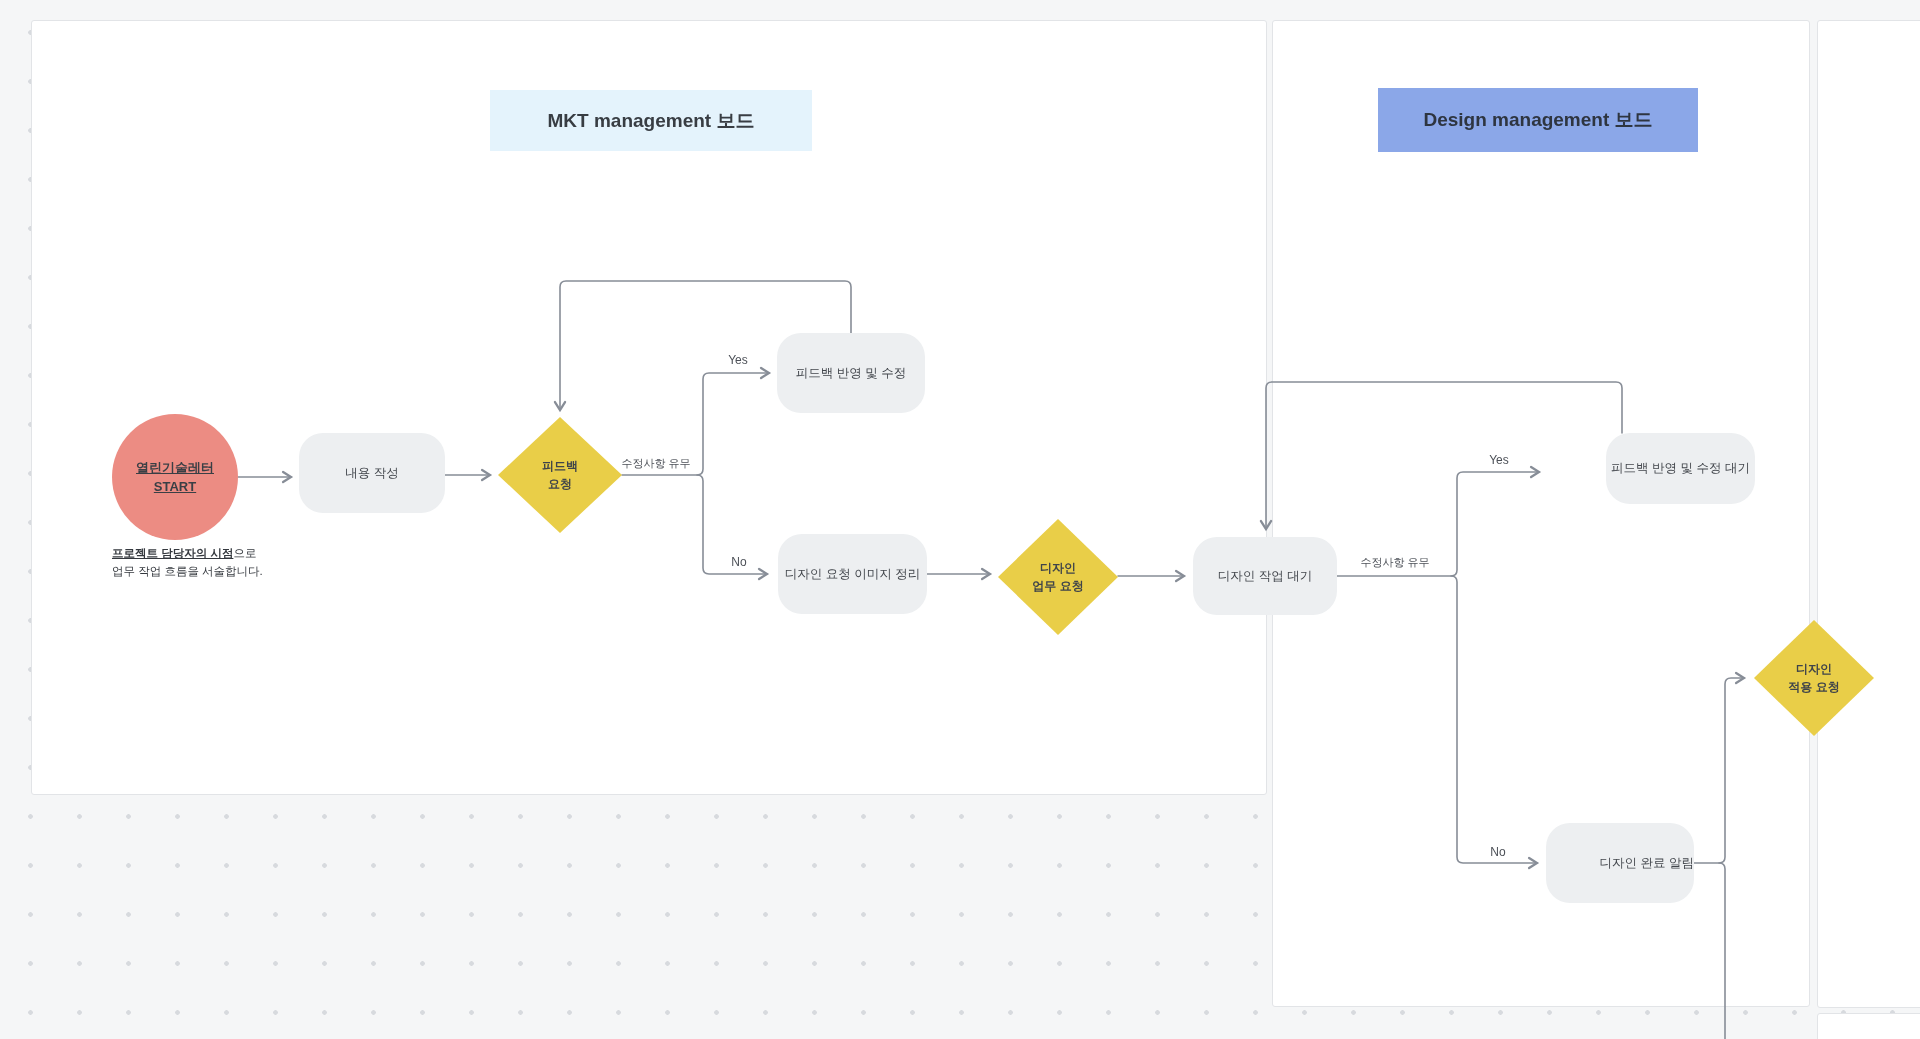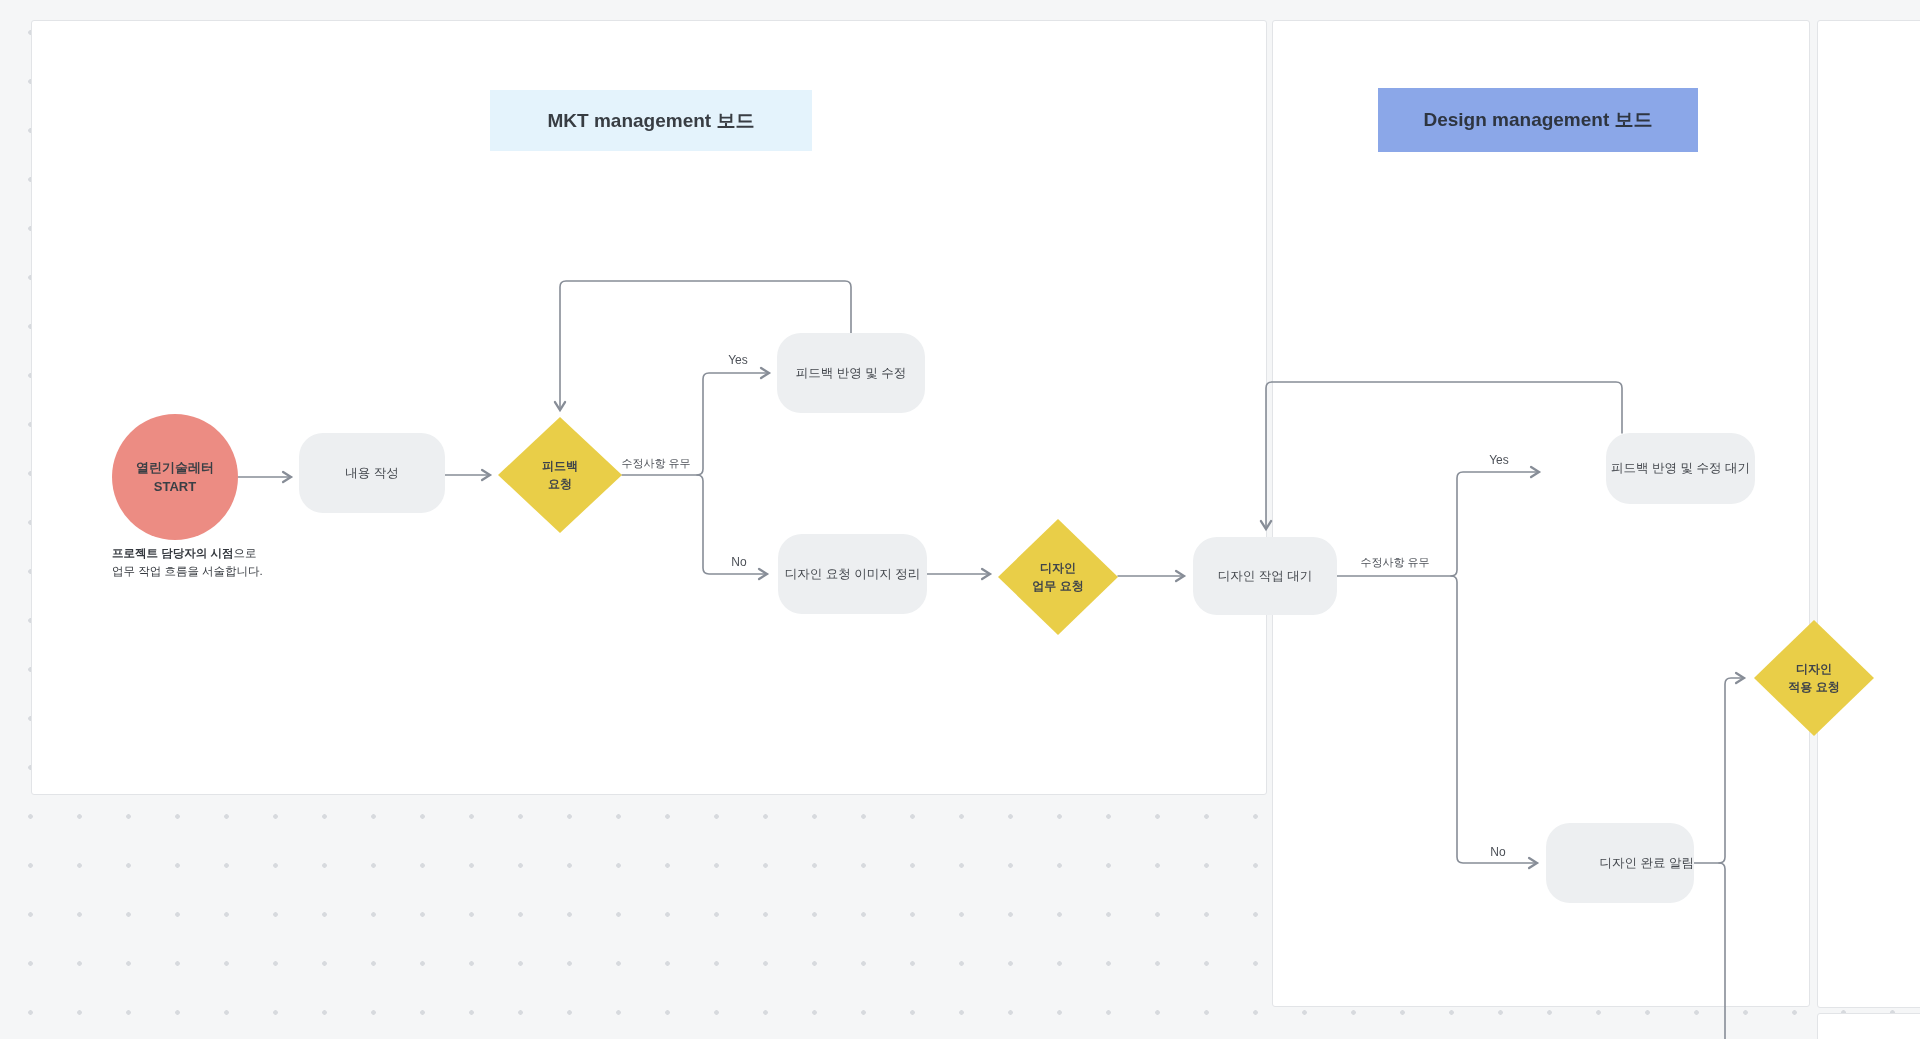--- a/index.html
+++ b/index.html
@@ -64,21 +64,21 @@
     position: absolute; transform: translate(-50%, -50%);
     color: #4c5057; white-space: nowrap; background: transparent;
   }
   .cond-label { font-size: 11px; }
   .yn-label   { font-size: 12px; }
 
   #caption {
     position: absolute; left: 112px; top: 545px; width: 180px;
     font-size: 11.5px; line-height: 1.55; color: #34383e; text-align: left;
   }
-  #caption b { font-weight: bold; }
+  #caption b { font-weight: bold; text-decoration: underline; }
 </style>
 </head>
 <body>
 
 <div id="canvas">
 
   <div class="frame" id="frame-mkt"></div>
   <div class="frame" id="frame-design"></div>
   <div class="frame" id="frame-right-a"></div>
   <div class="frame" id="frame-right-b"></div>
@@ -105,21 +105,21 @@
     </g>
   </svg>
 
   <div class="header" id="header-mkt">
     <span>MKT management 보드</span>
   </div>
   <div class="header" id="header-design">
     <span>Design management 보드</span>
   </div>
 
-  <div class="node circle" style="left:112px; top:414px; width:126px; height:126px;">
+  <div class="node circle" style="left:112px; top:414px; width:126px; height:126px;text-decoration:underline;">
     <div>
       <div>열린기술레터</div>
       <div>START</div>
     </div>
   </div>
 
   <div class="node box" style="left:299px; top:433px; width:146px; height:80px;">
     <span>내용 작성</span>
   </div>
 

